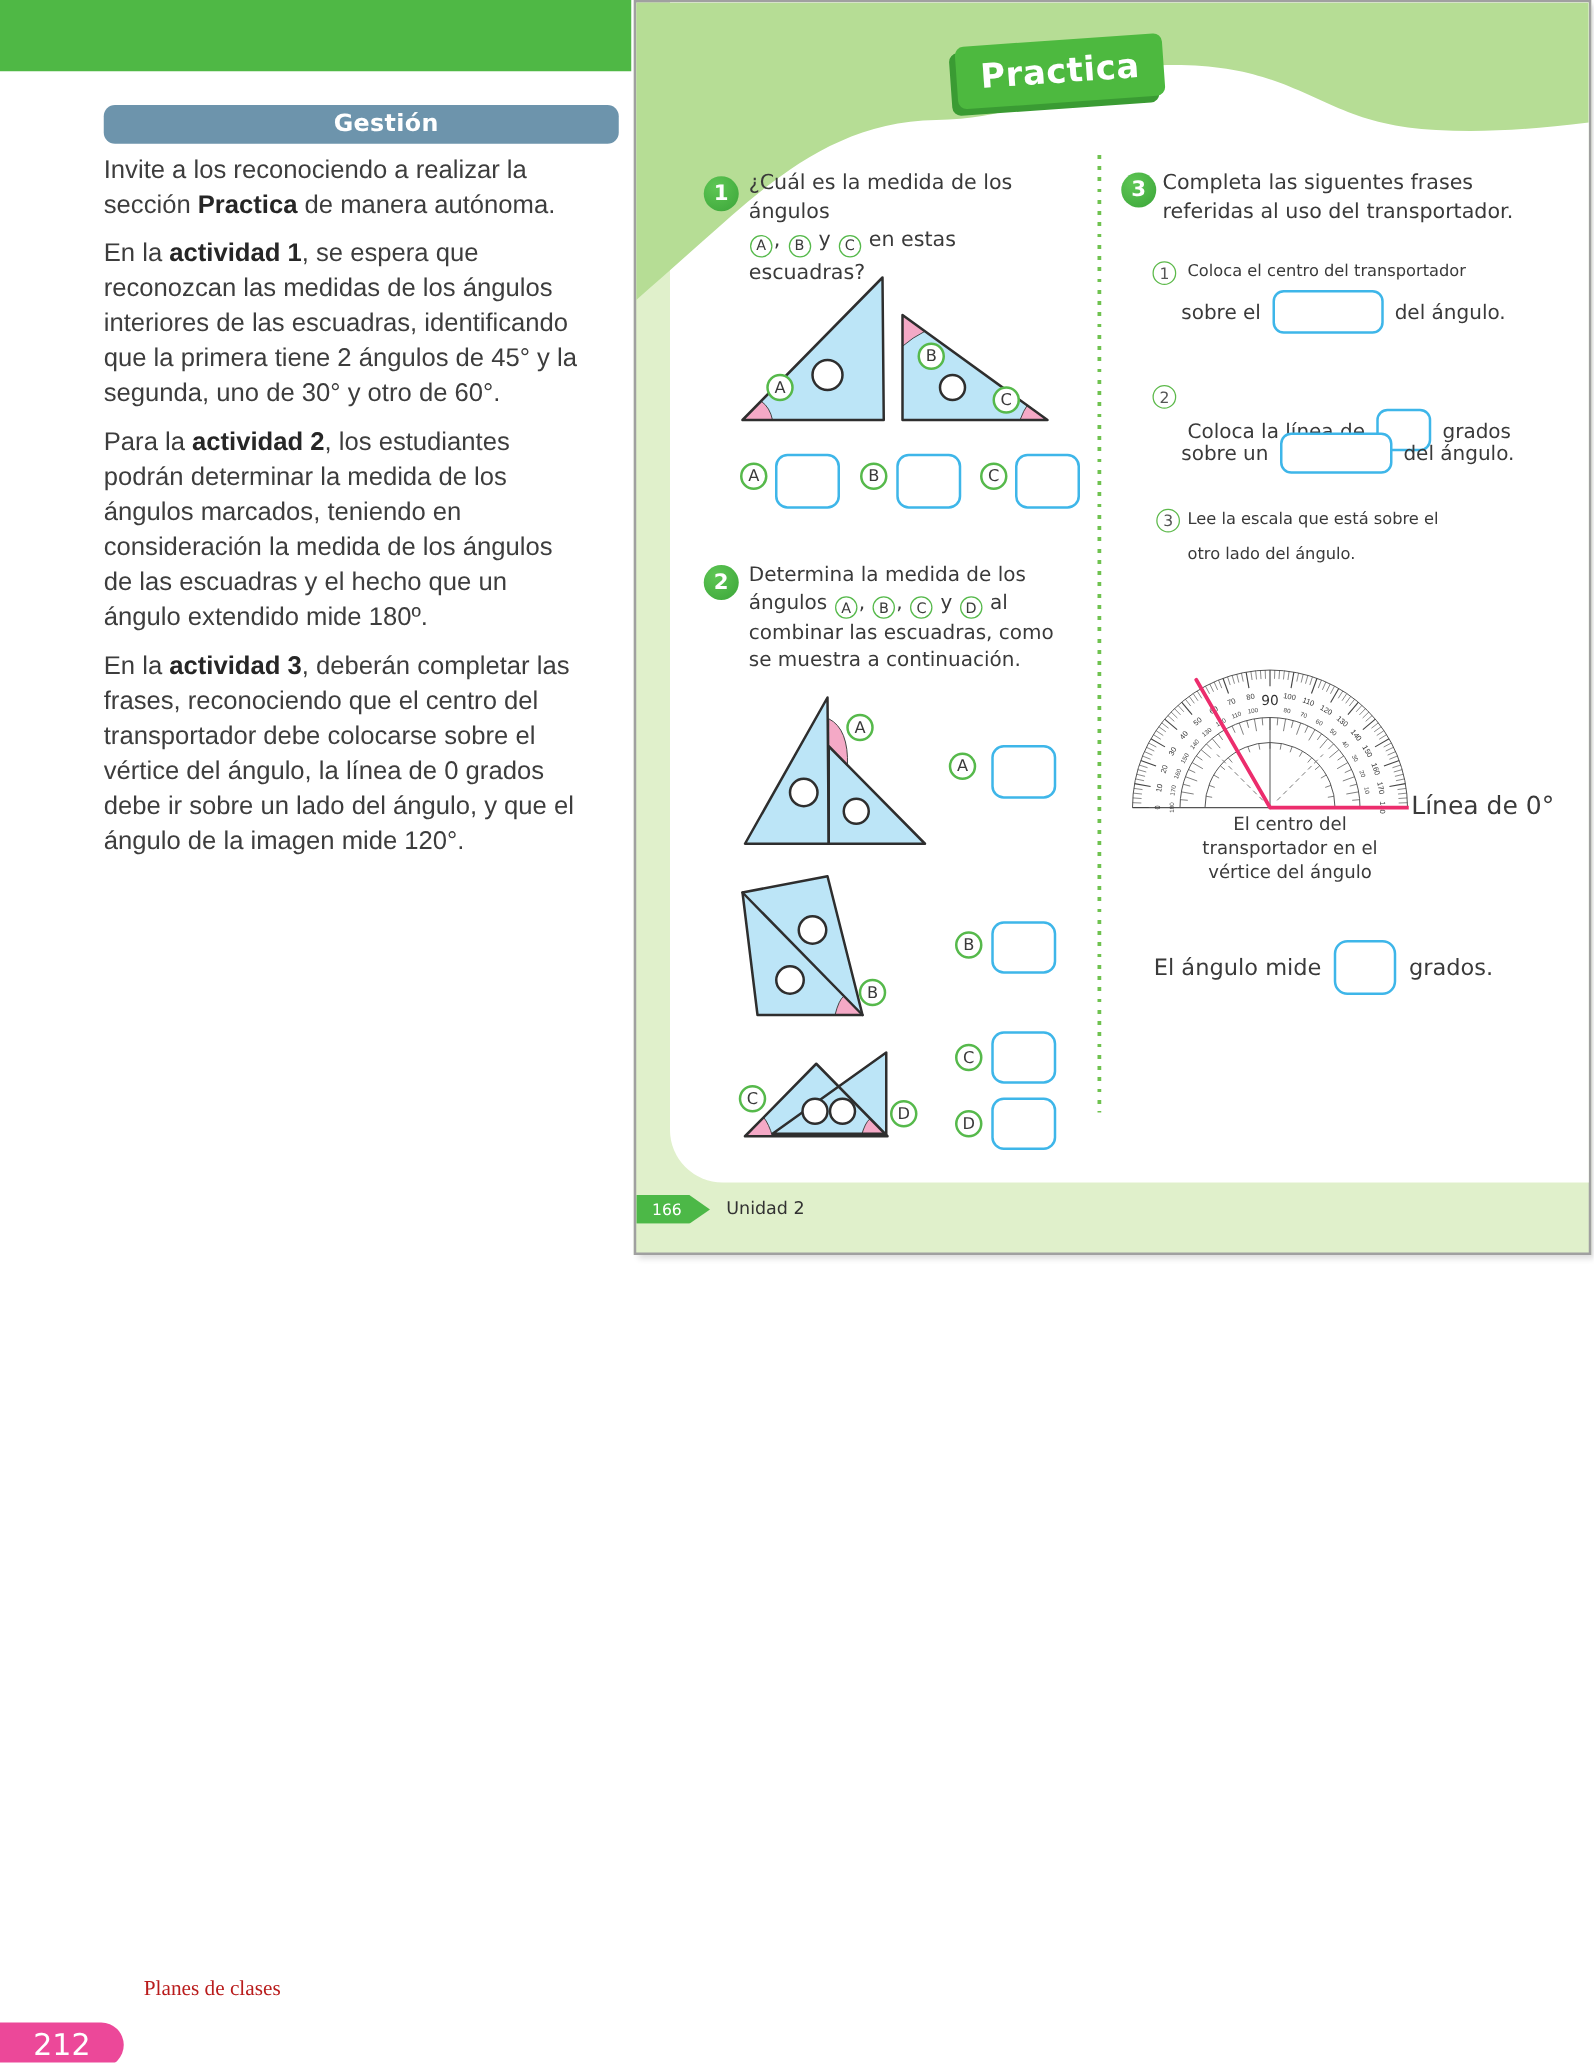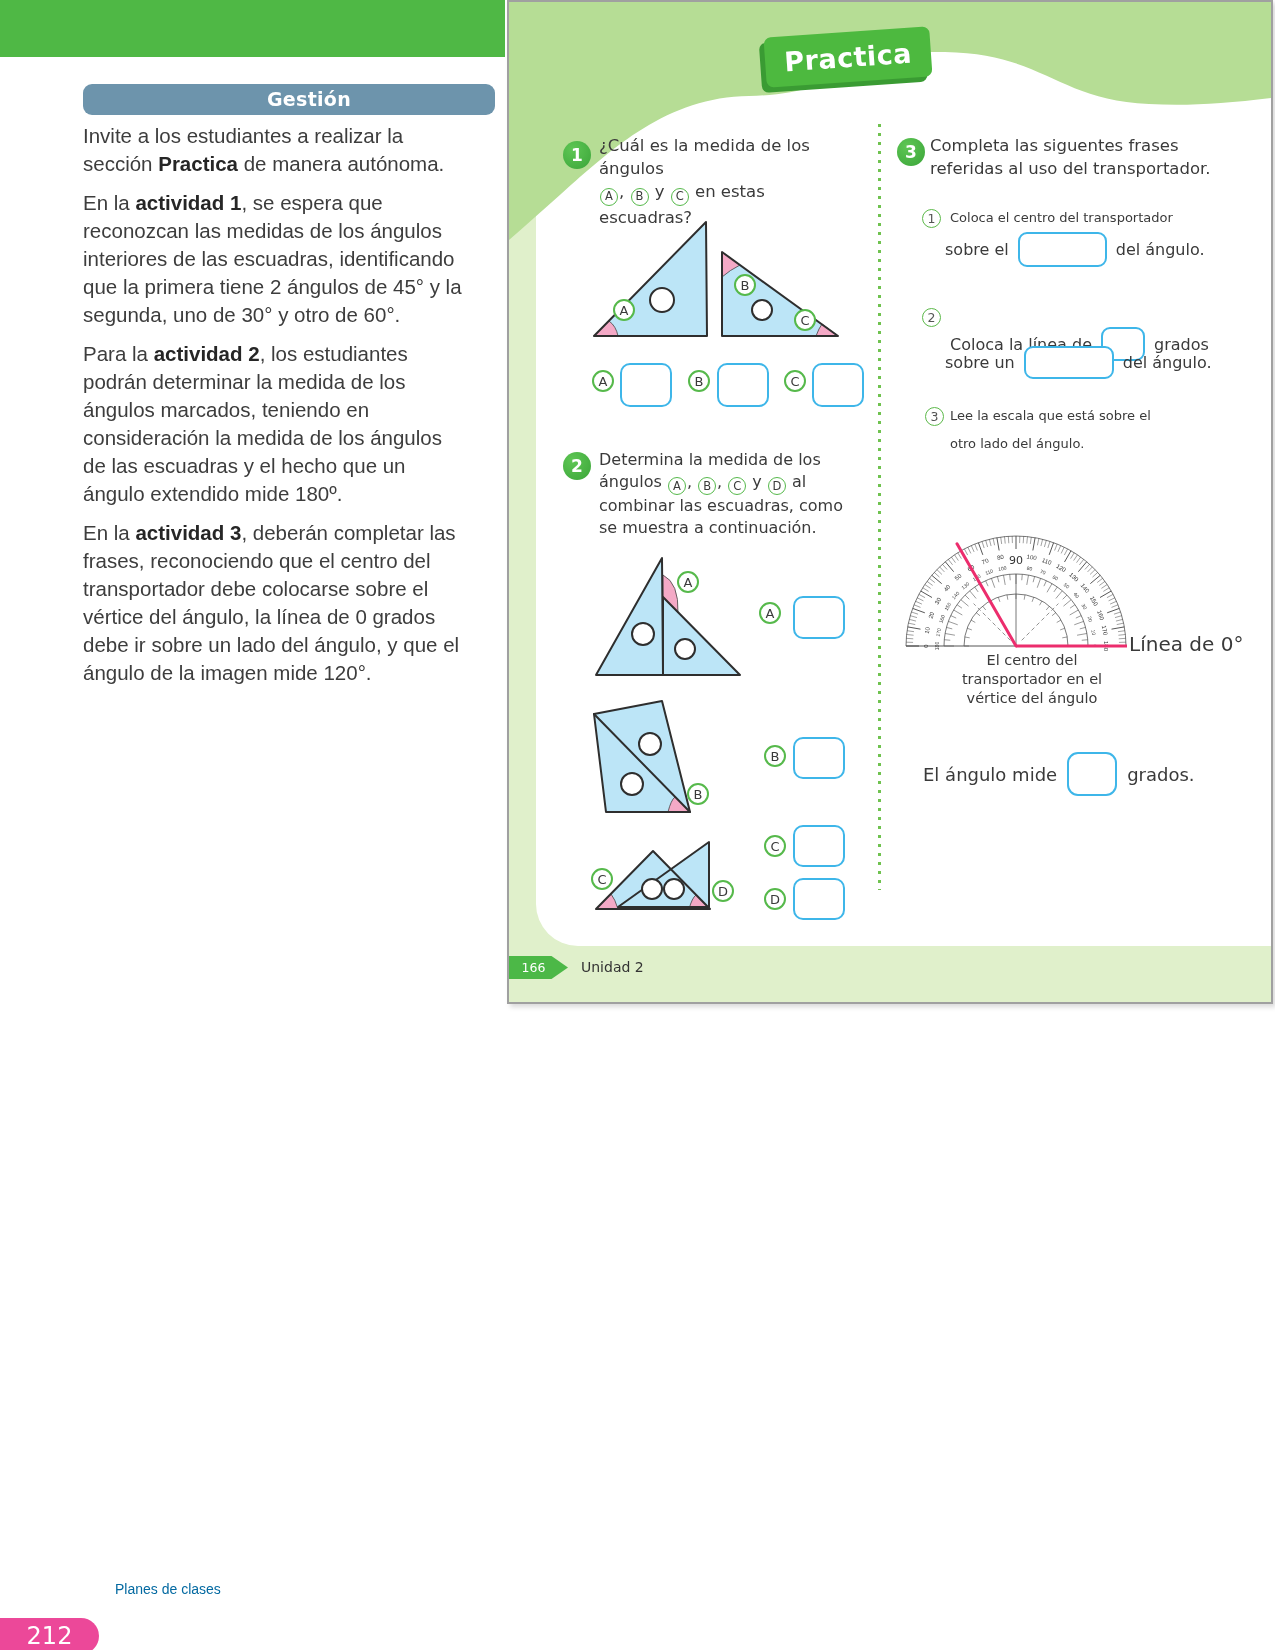--- a/index.html
+++ b/index.html
@@ -62,34 +62,34 @@
       clip-path:polygon(0 0,72% 0,100% 50%,72% 100%,0 100%);color:#fff;
       font-family:"DejaVu Sans",sans-serif;font-size:12.5px;display:flex;align-items:center;
       justify-content:center;padding-right:10px;box-sizing:border-box;}
   .unit-label{position:absolute;left:72px;top:957px;font-size:14px;color:#333;
       font-family:"DejaVu Sans",sans-serif;}
 
   
   .footer-pill{position:absolute;left:0;top:1618px;width:99px;height:36px;background:#ec4899;
       border-radius:0 18px 18px 0;color:#fff;font-family:"DejaVu Sans",sans-serif;font-size:24px;
       display:flex;align-items:center;justify-content:center;}
-  .footer-label{position:absolute;left:115px;top:1581px;font-size:14px;color:#0369a1;
-      font-family:Liberation Sans, sans-serif;}
+  .footer-label{position:absolute;left:115px;top:1581px;font-size:17px;color:#b91c1c;
+      font-family:Liberation Serif, serif;}
 </style>
 </head>
 <body>
 
 <div class="top-bar"></div>
 
 <div class="gestion-bar">
   <span>Gestión</span>
 </div>
 
 <div class="teacher-text">
-  <p><span>Invite a los estudiantes a realizar la sección </span><b>Practica</b><span> de manera autónoma.</span></p>
+  <p><span>Invite a los reconociendo a realizar la sección </span><b>Practica</b><span> de manera autónoma.</span></p>
   <p><span>En la </span><b>actividad 1</b><span>, se espera que reconozcan las medidas de los ángulos interiores de las escuadras, identificando que la primera tiene 2 ángulos de 45° y la segunda, uno de 30° y otro de 60°.</span></p>
   <p><span>Para la </span><b>actividad 2</b><span>, los estudiantes podrán determinar la medida de los ángulos marcados, teniendo en consideración la medida de los ángulos de las escuadras y el hecho que un ángulo extendido mide 180º.</span></p>
   <p><span>En la </span><b>actividad 3</b><span>, deberán completar las frases, reconociendo que el centro del transportador debe colocarse sobre el vértice del ángulo, la línea de 0 grados debe ir sobre un lado del ángulo, y que el ángulo de la imagen mide 120°.</span></p>
 </div>
 
 <div class="panel">
   <div class="white-area"></div>
 
   <svg class="wave" viewBox="0 0 762 240" preserveAspectRatio="none">
     <path d="M0,0 H762 V96 C714,102 676,104 640,102 C548,98 536,52 436,50 C346,48 338,92 240,94 C158,95 104,146 52,192 C34,208 16,224 0,238 Z" fill="#b6dd95"></path>

